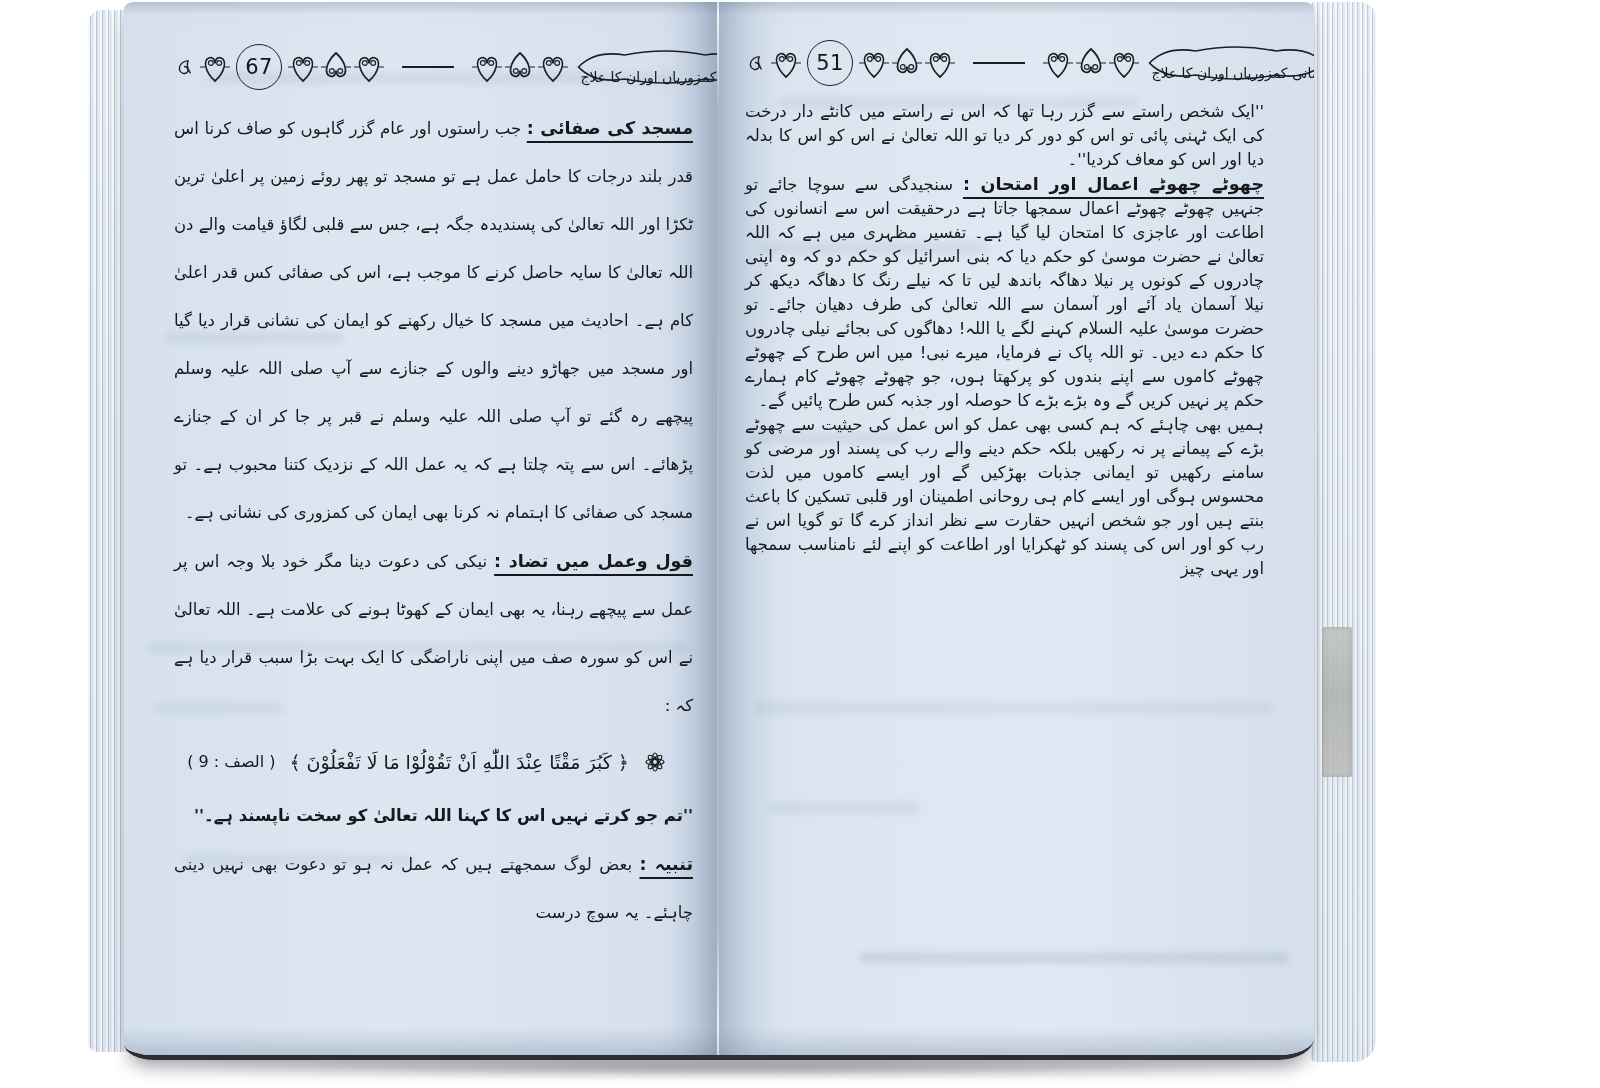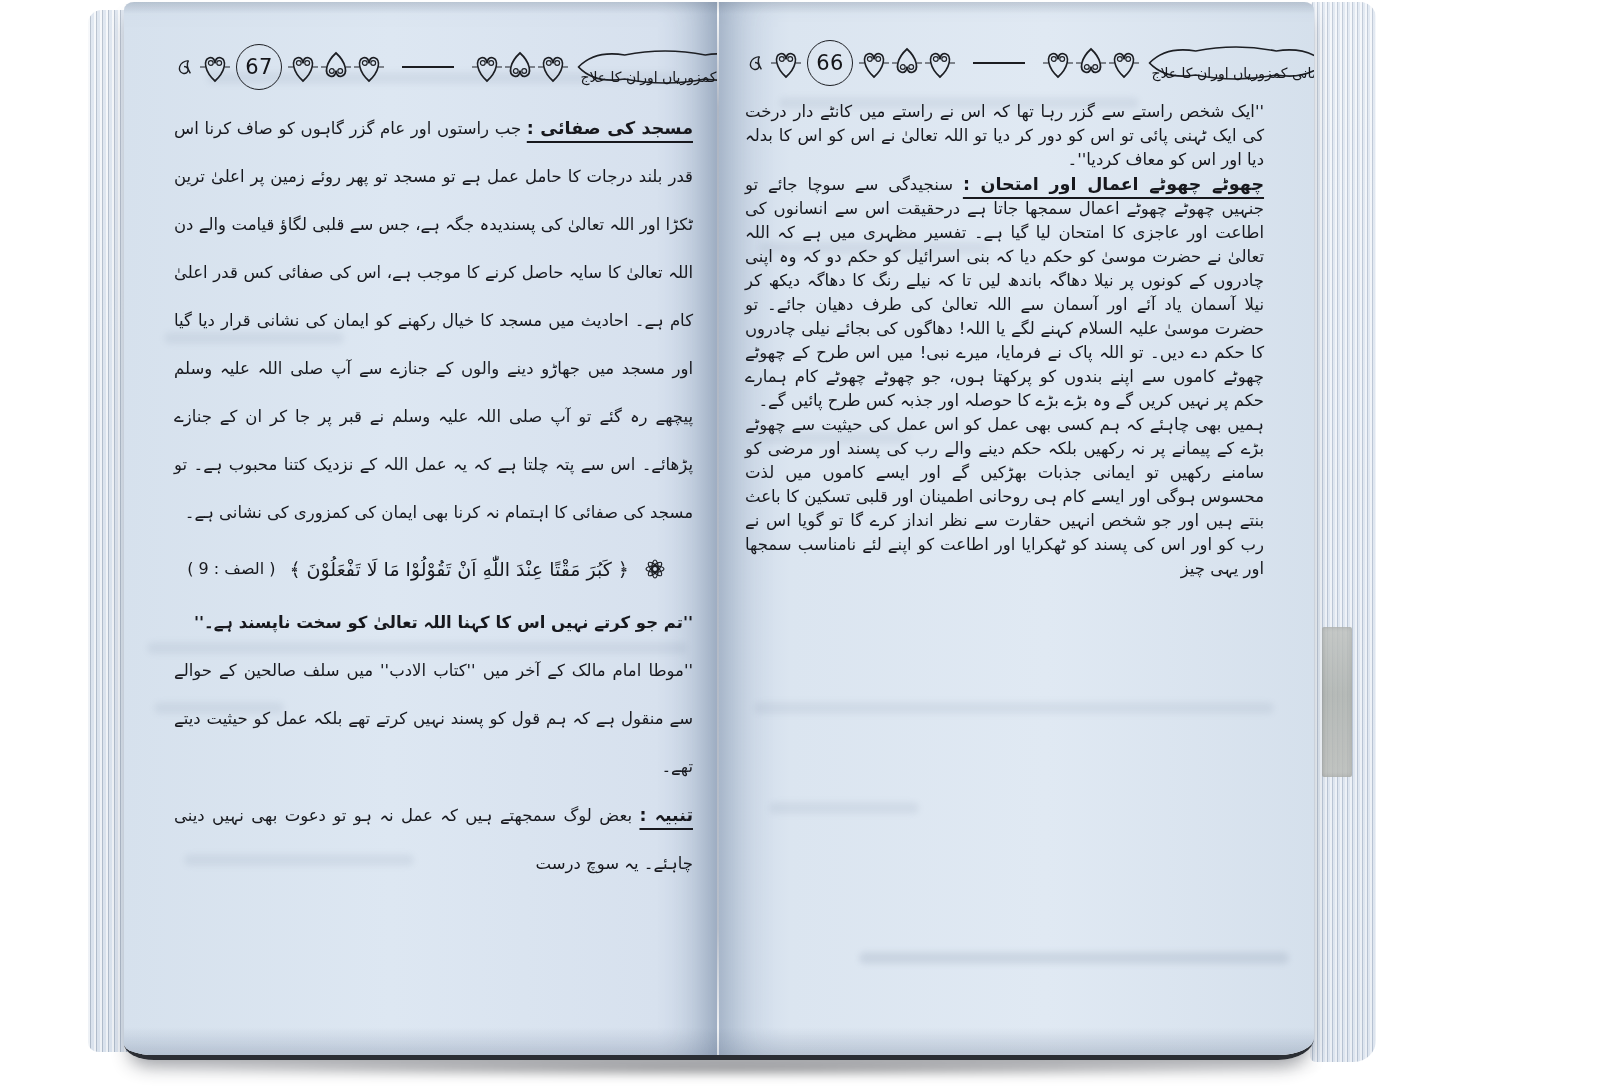--- a/index.html
+++ b/index.html
@@ -153,29 +153,29 @@
             </svg>
           <div class="t">ایمانی کمزوریاں اوران کا علاج</div>
         </div>
         <svg class="curl" width="20" height="24" viewBox="0 0 22 24" style="transform:scaleX(-1)">
             <use href="#m-curl"></use>
           </svg>
       </div>
 
       <div class="content">
         <p><span class="lead">مسجد کی صفائی :</span> <span>جب راستوں اور عام گزر گاہوں کو صاف کرنا اس قدر بلند درجات کا حامل عمل ہے تو مسجد تو پھر روئے زمین پر اعلیٰ ترین ٹکڑا اور اللہ تعالیٰ کی پسندیدہ جگہ ہے، جس سے قلبی لگاؤ قیامت والے دن اللہ تعالیٰ کا سایہ حاصل کرنے کا موجب ہے، اس کی صفائی کس قدر اعلیٰ کام ہے۔ احادیث میں مسجد کا خیال رکھنے کو ایمان کی نشانی قرار دیا گیا اور مسجد میں جھاڑو دینے والوں کے جنازے سے آپ صلی اللہ علیہ وسلم پیچھے رہ گئے تو آپ صلی اللہ علیہ وسلم نے قبر پر جا کر ان کے جنازے پڑھائے۔ اس سے پتہ چلتا ہے کہ یہ عمل اللہ کے نزدیک کتنا محبوب ہے۔ تو مسجد کی صفائی کا اہتمام نہ کرنا بھی ایمان کی کمزوری کی نشانی ہے۔</span></p>
+        <p><span class="lead">قول وعمل میں تضاد :</span> <span>نیکی کی دعوت دینا مگر خود بلا وجہ اس پر عمل سے پیچھے رہنا، یہ بھی ایمان کے کھوٹا ہونے کی علامت ہے۔ اللہ تعالیٰ نے اس کو سورہ صف میں اپنی ناراضگی کا ایک بہت بڑا سبب قرار دیا ہے کہ :</span></p>
         <div class="verse-row">
           <svg width="24" height="24" viewBox="0 0 24 24">
               <use href="#m-flower"></use>
             </svg>
           <span>﴿ کَبُرَ مَقْتًا عِنْدَ اللّٰهِ اَنْ تَقُوْلُوْا مَا لَا تَفْعَلُوْنَ ﴾</span>
           <span class="verse-ref">( الصف : 9 )</span>
         </div>
         <p class="translation">''تم جو کرتے نہیں اس کا کہنا اللہ تعالیٰ کو سخت ناپسند ہے۔''</p>
-        <p>''موطا امام مالک کے آخر میں ''کتاب الادب'' میں سلف صالحین کے حوالے سے منقول ہے کہ ہم قول کو پسند نہیں کرتے تھے بلکہ عمل کو حیثیت دیتے تھے۔</p>
         <p><span class="lead">تنبیہ :</span> <span>بعض لوگ سمجھتے ہیں کہ عمل نہ ہو تو دعوت بھی نہیں دینی چاہئے۔ یہ سوچ درست</span></p>
       </div>
     </div>
 
     <div class="seam"></div>
 
     <div class="page page-right">
       <div class="ghost" style="top:95px;left:60px;width:360px"></div>
       <div class="ghost" style="top:240px;left:40px;width:230px"></div>
       <div class="ghost" style="top:430px;left:30px;width:160px"></div>
@@ -186,21 +186,21 @@
       <div class="page-header">
         <svg class="curl" width="20" height="24" viewBox="0 0 22 24">
             <use href="#m-curl"></use>
           </svg>
         <svg class="chain" width="30" height="40" viewBox="0 0 30 40">
             <g transform="translate(0,3)">
               <use href="#m-heart"></use>
             </g>
           </svg>
         <div class="num-circle">
-          <span>66</span>
+          <span>51</span>
         </div>
         <svg class="chain" width="96" height="40" viewBox="0 0 96 40">
           <g transform="translate(0,3)">
               <use href="#m-heart"></use>
             </g>
           <g transform="translate(33,37) scale(1,-1)">
               <use href="#m-heart"></use>
             </g>
           <g transform="translate(66,3)">
               <use href="#m-heart"></use>

